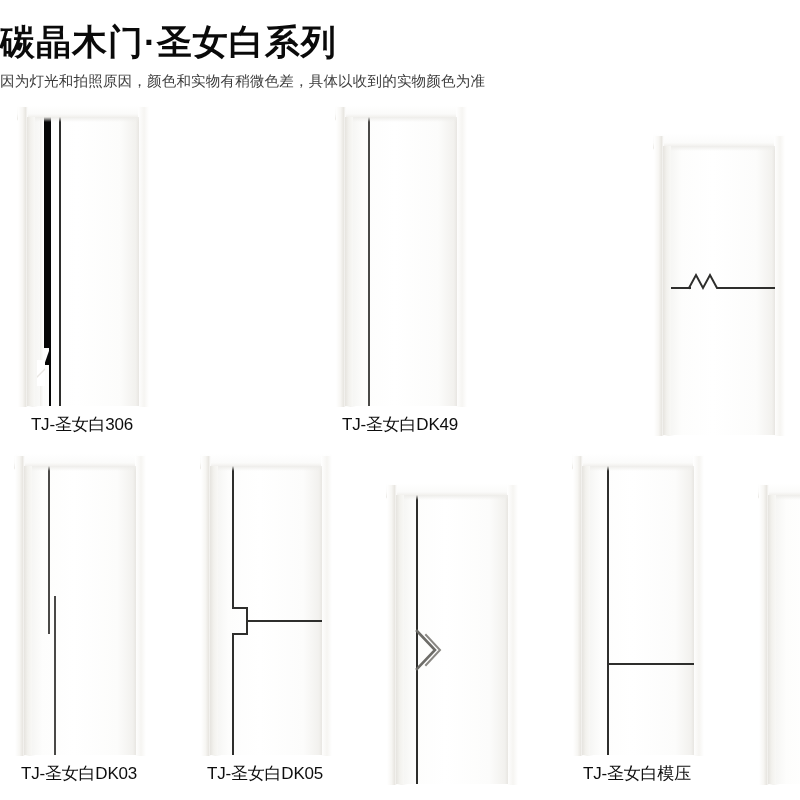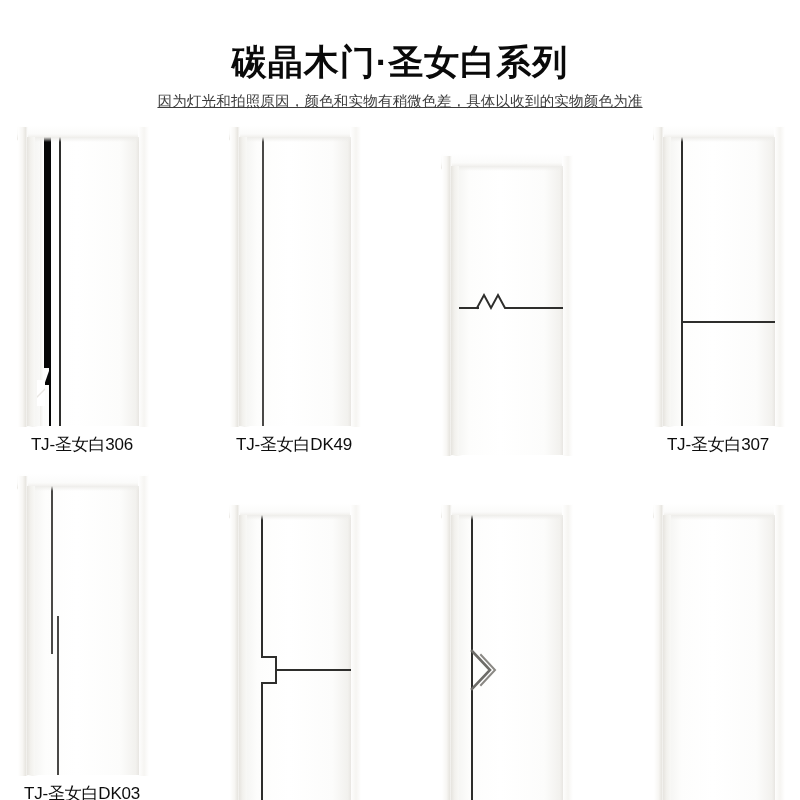--- a/index.html
+++ b/index.html
@@ -12,40 +12,38 @@
     height: 800px;
     font-family: "Liberation Sans", "DejaVu Sans", sans-serif;
     color: #111111;
     overflow: hidden;
     position: relative;
   }
 
   
   .header {
     width: 100%;
-    text-align: center;
+    text-align: left;
     padding-top: 22px;
     box-sizing: border-box;
-    margin-top: 20px;
   }
   .title {
     font-size: 35px;
     font-weight: bold;
     letter-spacing: 1px;
     line-height: 1.15;
     color: #0a0a0a;
     margin: 0;
   }
   .subtitle {
     font-size: 14.5px;
     font-weight: normal;
     color: #3c3c3c;
     margin: 10px 0 0 0;
     letter-spacing: 0.2px;
-    text-decoration: underline;
   }
 
   
   .grid-row {
     display: flex;
     justify-content: space-between;
     align-items: flex-end;
     width: 800px;
     box-sizing: border-box;
     padding: 0 4px;
@@ -226,34 +224,20 @@
       <div class="slab">
         <div class="h-line" style="left:0px; top:141px; width:20px;"></div>
         <svg class="zigzag" style="left:18px; top:125px;" width="42" height="22" viewBox="0 0 42 22">
           <polyline points="0,17 7,4 14,17 21,4 28,17 42,17" fill="none" stroke="#2e2e2c" stroke-width="2" stroke-linejoin="miter" stroke-linecap="square"></polyline>
         </svg>
         <div class="h-line" style="left:48px; top:141px; width:56px;"></div>
       </div>
     </div>
   </div>
 
-  <div class="door-cell">
-    <div class="door-figure">
-      <div class="casing"></div>
-      <div class="head-jamb"></div>
-      <div class="left-jamb"></div>
-      <div class="right-jamb"></div>
-      <div class="reveal"></div>
-      <div class="slab">
-        <div class="v-line" style="left:10px; top:0px; height:289px;"></div>
-        <div class="h-line" style="left:10px; top:184px; width:94px;"></div>
-      </div>
-    </div>
-    <div class="caption">TJ-圣女白307</div>
-  </div>
 
 </div>
 
 <div class="grid-row" id="row-2">
 
   <div class="door-cell">
     <div class="door-figure">
       <div class="casing"></div>
       <div class="head-jamb"></div>
       <div class="left-jamb"></div>
@@ -276,39 +260,54 @@
       <div class="reveal"></div>
       <div class="slab">
         <div class="v-line" style="left:14px; top:0px; height:143px;"></div>
         <div class="h-line" style="left:14px; top:141px; width:16px;"></div>
         <div class="v-line" style="left:28px; top:141px; height:28px;"></div>
         <div class="h-line" style="left:14px; top:167px; width:16px;"></div>
         <div class="h-line" style="left:28px; top:154px; width:76px;"></div>
         <div class="v-line" style="left:14px; top:167px; height:122px;"></div>
       </div>
     </div>
+    <div class="caption">TJ-圣女白DK05</div>
   </div>
 
   <div class="door-cell">
     <div class="door-figure">
       <div class="casing"></div>
       <div class="head-jamb"></div>
       <div class="left-jamb"></div>
       <div class="right-jamb"></div>
       <div class="reveal"></div>
       <div class="slab">
         <div class="v-line" style="left:12px; top:0px; height:289px;"></div>
         <svg class="chevron" style="left:11px; top:134px;" width="34" height="42" viewBox="0 0 34 42">
           <polyline points="2,2 20,21 2,40" fill="none" stroke="#6d6c68" stroke-width="2.6" stroke-linejoin="miter" stroke-linecap="square"></polyline>
           <polyline points="11,6 25,21 11,36" fill="none" stroke="#8a8884" stroke-width="2" stroke-linejoin="miter" stroke-linecap="square"></polyline>
         </svg>
       </div>
     </div>
   </div>
 
+  <div class="door-cell">
+    <div class="door-figure">
+      <div class="casing"></div>
+      <div class="head-jamb"></div>
+      <div class="left-jamb"></div>
+      <div class="right-jamb"></div>
+      <div class="reveal"></div>
+      <div class="slab">
+        <div class="v-line" style="left:17px; top:0px; height:289px;"></div>
+        <div class="h-line" style="left:17px; top:197px; width:87px;"></div>
+      </div>
+    </div>
+    <div class="caption">TJ-圣女白模压</div>
+  </div>
 
   <div class="door-cell">
     <div class="door-figure">
       <div class="casing"></div>
       <div class="head-jamb"></div>
       <div class="left-jamb"></div>
       <div class="right-jamb"></div>
       <div class="reveal"></div>
       <div class="slab"></div>
     </div>

